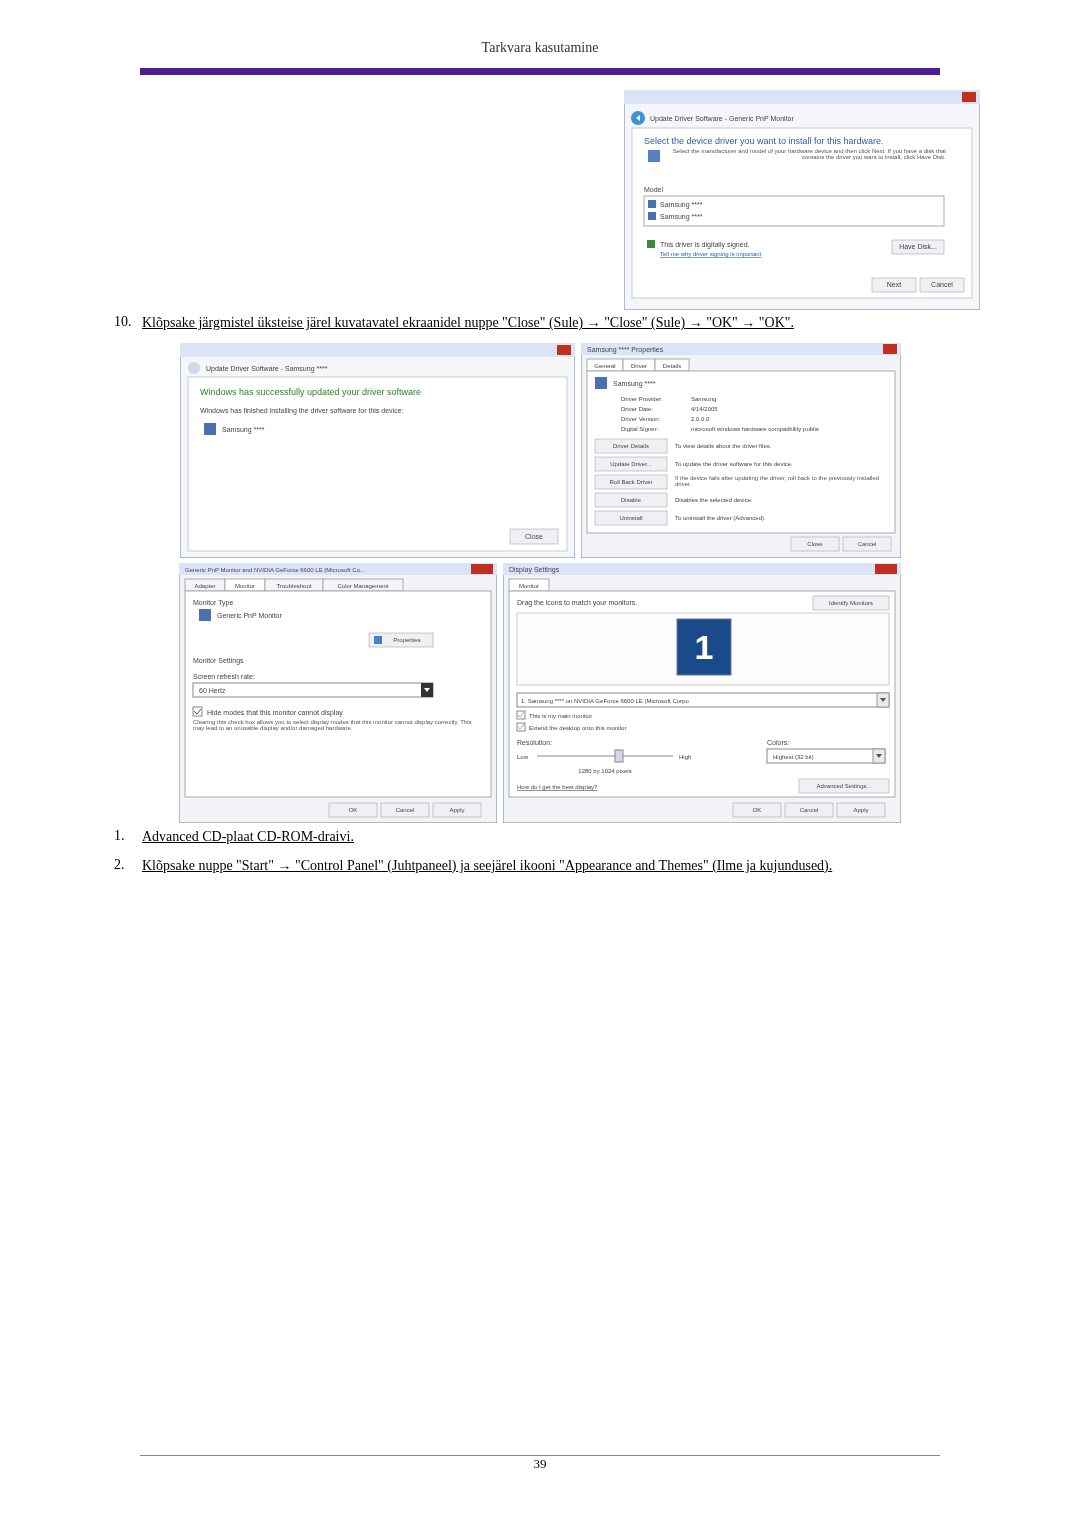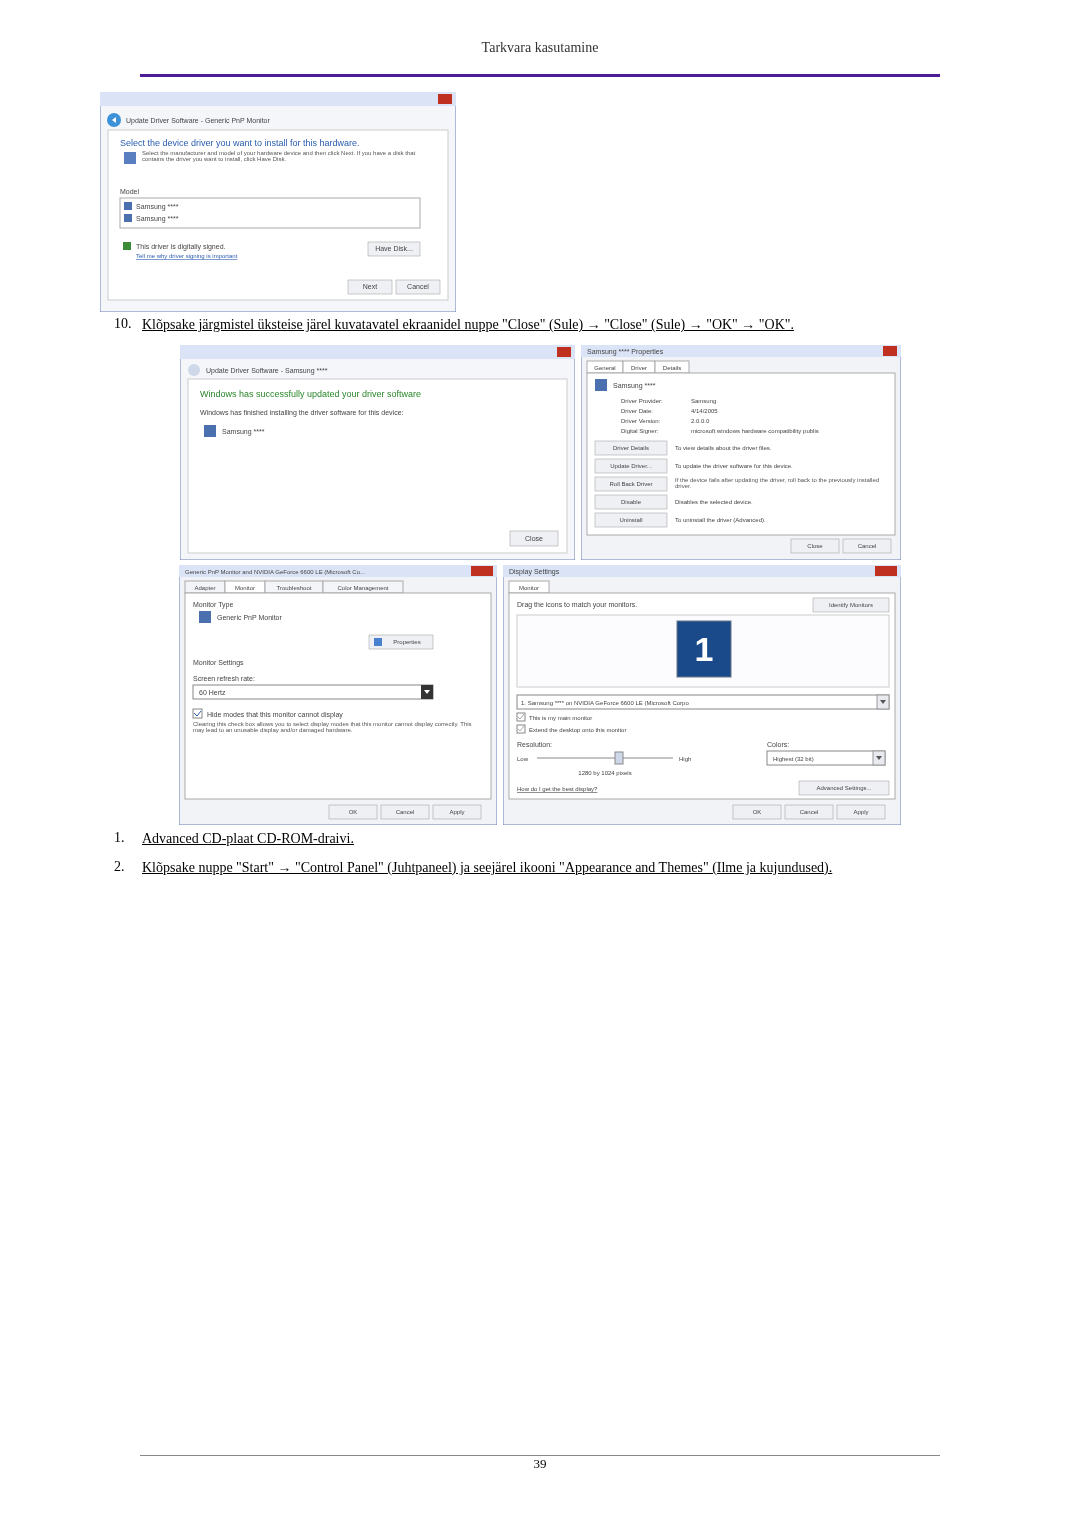--- a/index.html
+++ b/index.html
@@ -11,22 +11,22 @@
     height: 1527px;
     position: relative;
   }
   .page {
     padding: 40px 100px 0 100px;
   }
   .header-title {
     text-align: center;
     font-size: 14px;
     color: #333;
-    padding-bottom: 18px;
-    border-bottom: 3px solid #4c1d95;
+    padding-bottom: 12px;
+    border-bottom: 7px solid #4c1d95;
     margin: 0 40px 15px 40px;
   }
   .step-block {
     margin: 0 10px 10px 14px;
     font-size: 14px;
     display: flex;
   }
   .step-num {
     width: 28px;
     flex-shrink: 0;
@@ -53,21 +53,21 @@
   }
 
   
   svg text { font-family: Arial, sans-serif; }
   .btn { fill:#eef0f4; stroke:#999; stroke-width:0.5; }
   .bluetxt { fill:#2a5db0; }
   .greentxt { fill:#2a862a; }
   .smalltxt { font-size:7px; fill:#444; }
   .tinytxt { font-size:6px; fill:#444; }
 
-  .centerwrap { text-align:left; }
+  .centerwrap { text-align:right; }
   .row-images { display:flex; justify-content:center; gap:6px; margin:5px 0;}
 </style>
 </head>
 <body>
 
 <div class="page">
   <div class="header-title">Tarkvara kasutamine</div>
 
   <div class="centerwrap">
     <svg width="356" height="220">

